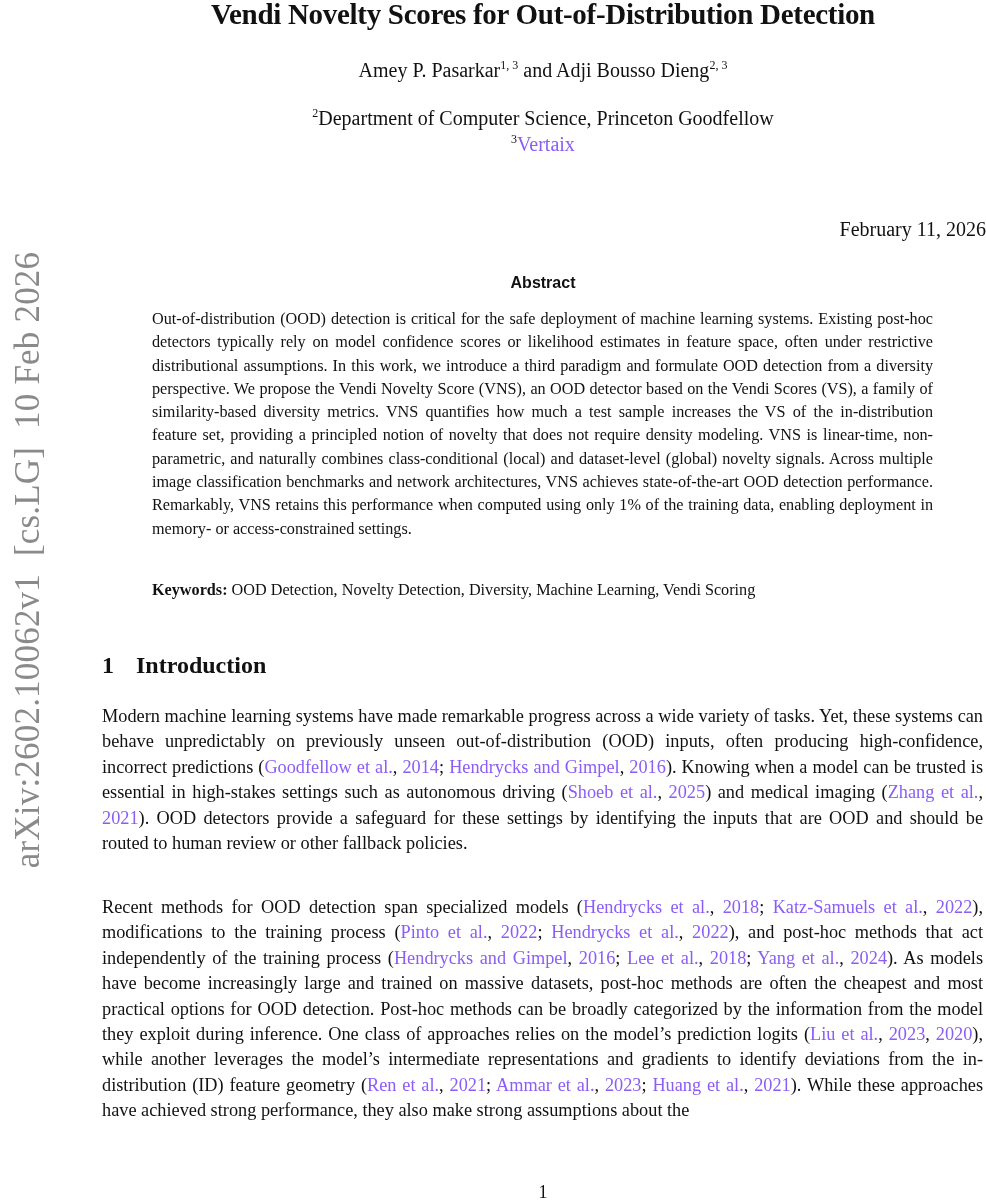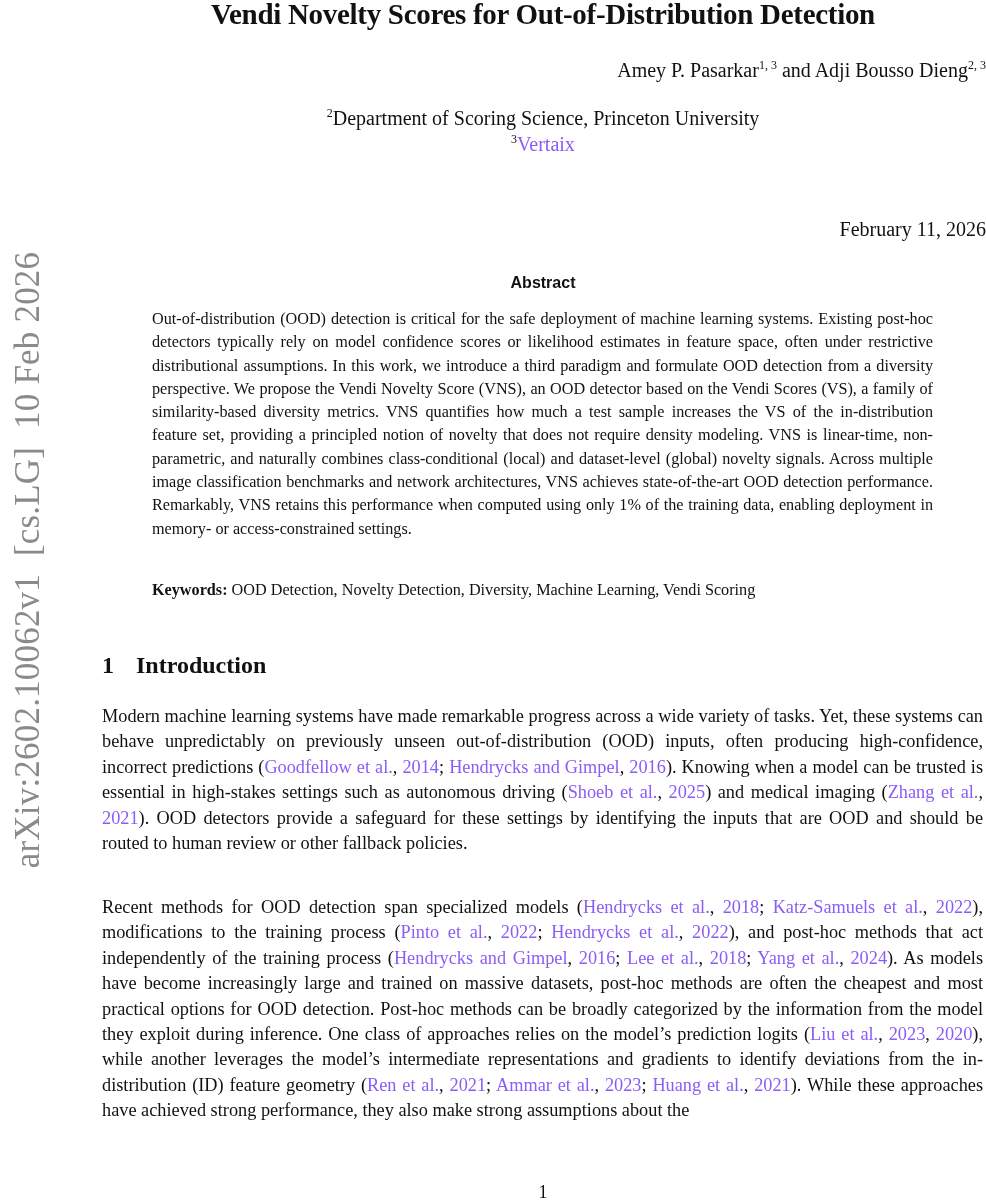--- a/index.html
+++ b/index.html
@@ -42,21 +42,21 @@
       font-size: 29px;
       line-height: 32px;
       letter-spacing: -0.3px;
       margin: 0;
     }
     .authors {
       position: absolute;
       top: 58px;
       left: 100px;
       width: 886px;
-      text-align: right;
+      text-align: center;
       font-family: "Liberation Serif", serif;
       font-size: 20px;
       line-height: 24px;
     }
     .affils {
       position: absolute;
       top: 105px;
       left: 100px;
       width: 886px;
       text-align: center;
@@ -152,21 +152,21 @@
 
 <div class="arxiv-stamp">arXiv:2602.10062v1  [cs.LG]  10 Feb 2026</div>
 
 <h1 class="title">Vendi Novelty Scores for Out-of-Distribution Detection</h1>
 
 <div class="authors">
   <span>Amey P. Pasarkar</span><sup>1, 3</sup><span style="white-space:pre"> and </span><span>Adji Bousso Dieng</span><sup>2, 3</sup>
 </div>
 
 <div class="affils">
-  <div><sup>2</sup><span>Department of Scoring Science, Princeton University</span></div>
+  <div><sup>2</sup><span>Department of Computer Science, Princeton Goodfellow</span></div>
   <div><sup>3</sup><span class="link">Vertaix</span></div>
 </div>
 
 <div class="date">February 11, 2026</div>
 
 <h2 class="abstract-heading">Abstract</h2>
 <p class="abstract-body">Out-of-distribution (OOD) detection is critical for the safe deployment of machine learning systems. Existing post-hoc detectors typically rely on model confidence scores or likelihood estimates in feature space, often under restrictive distributional assumptions. In this work, we introduce a third paradigm and formulate OOD detection from a diversity perspective. We propose the Vendi Novelty Score (VNS), an OOD detector based on the Vendi Scores (VS), a family of similarity-based diversity metrics. VNS quantifies how much a test sample increases the VS of the in-distribution feature set, providing a principled notion of novelty that does not require density modeling. VNS is linear-time, non-parametric, and naturally combines class-conditional (local) and dataset-level (global) novelty signals. Across multiple image classification benchmarks and network architectures, VNS achieves state-of-the-art OOD detection performance. Remarkably, VNS retains this performance when computed using only 1% of the training data, enabling deployment in memory- or access-constrained settings.</p>
 
 <div class="keywords">
   <b>Keywords:</b>

